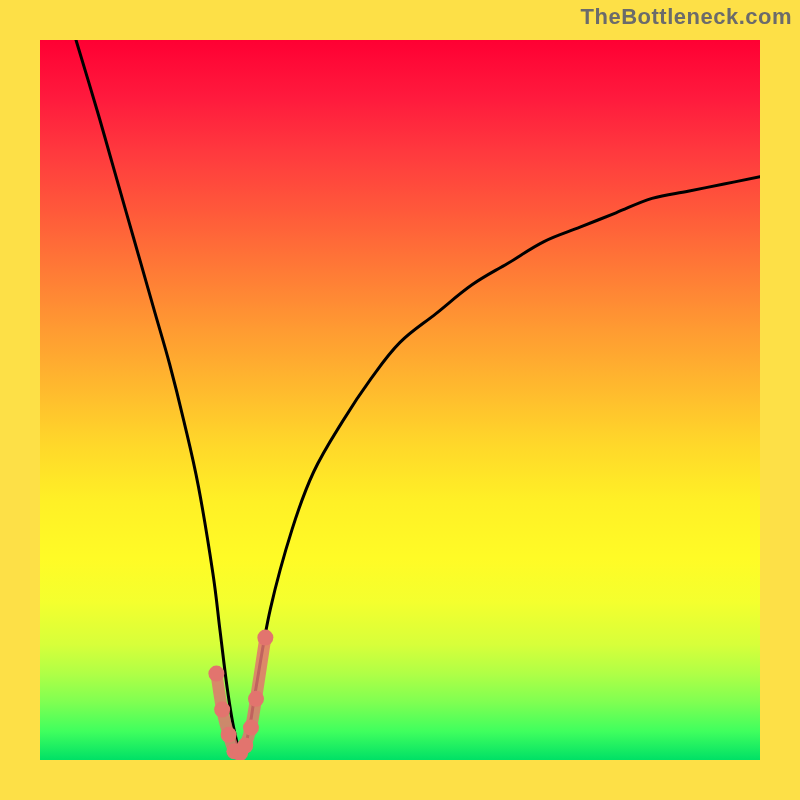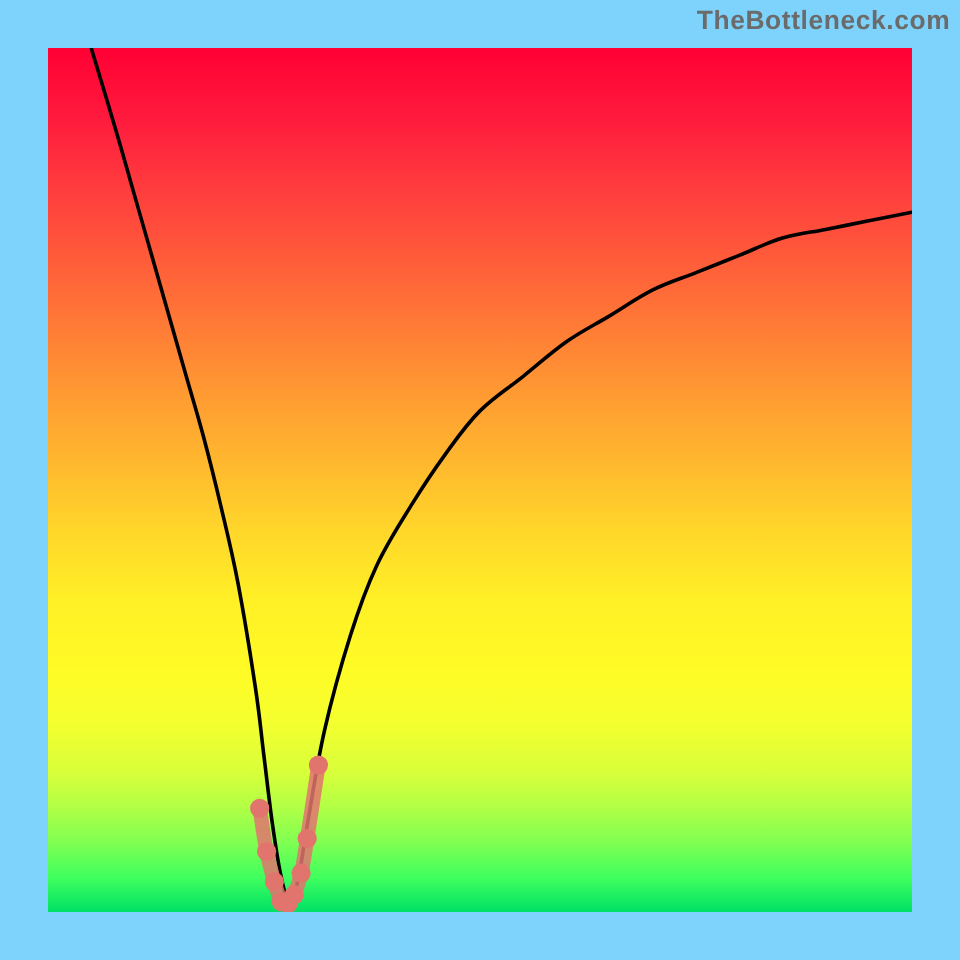--- a/index.html
+++ b/index.html
@@ -1,21 +1,21 @@
 <!DOCTYPE html>
 <html><head>
 <meta charset="utf-8">
 <style>
   * { margin: 0; padding: 0; box-sizing: border-box; }
   html, body { width: 800px; height: 800px; overflow: hidden; background: #000; }
   #stage {
     position: relative;
     width: 800px;
     height: 800px;
-    background: #7dd3fc;
+    background: #fde047;
   }
   #plot-area {
     position: absolute;
     left: 40px;
     top: 40px;
     width: 720px;
     height: 720px;
     background: linear-gradient(to bottom,
       #ff0033 0%,
       #ff1a3d 8%,

